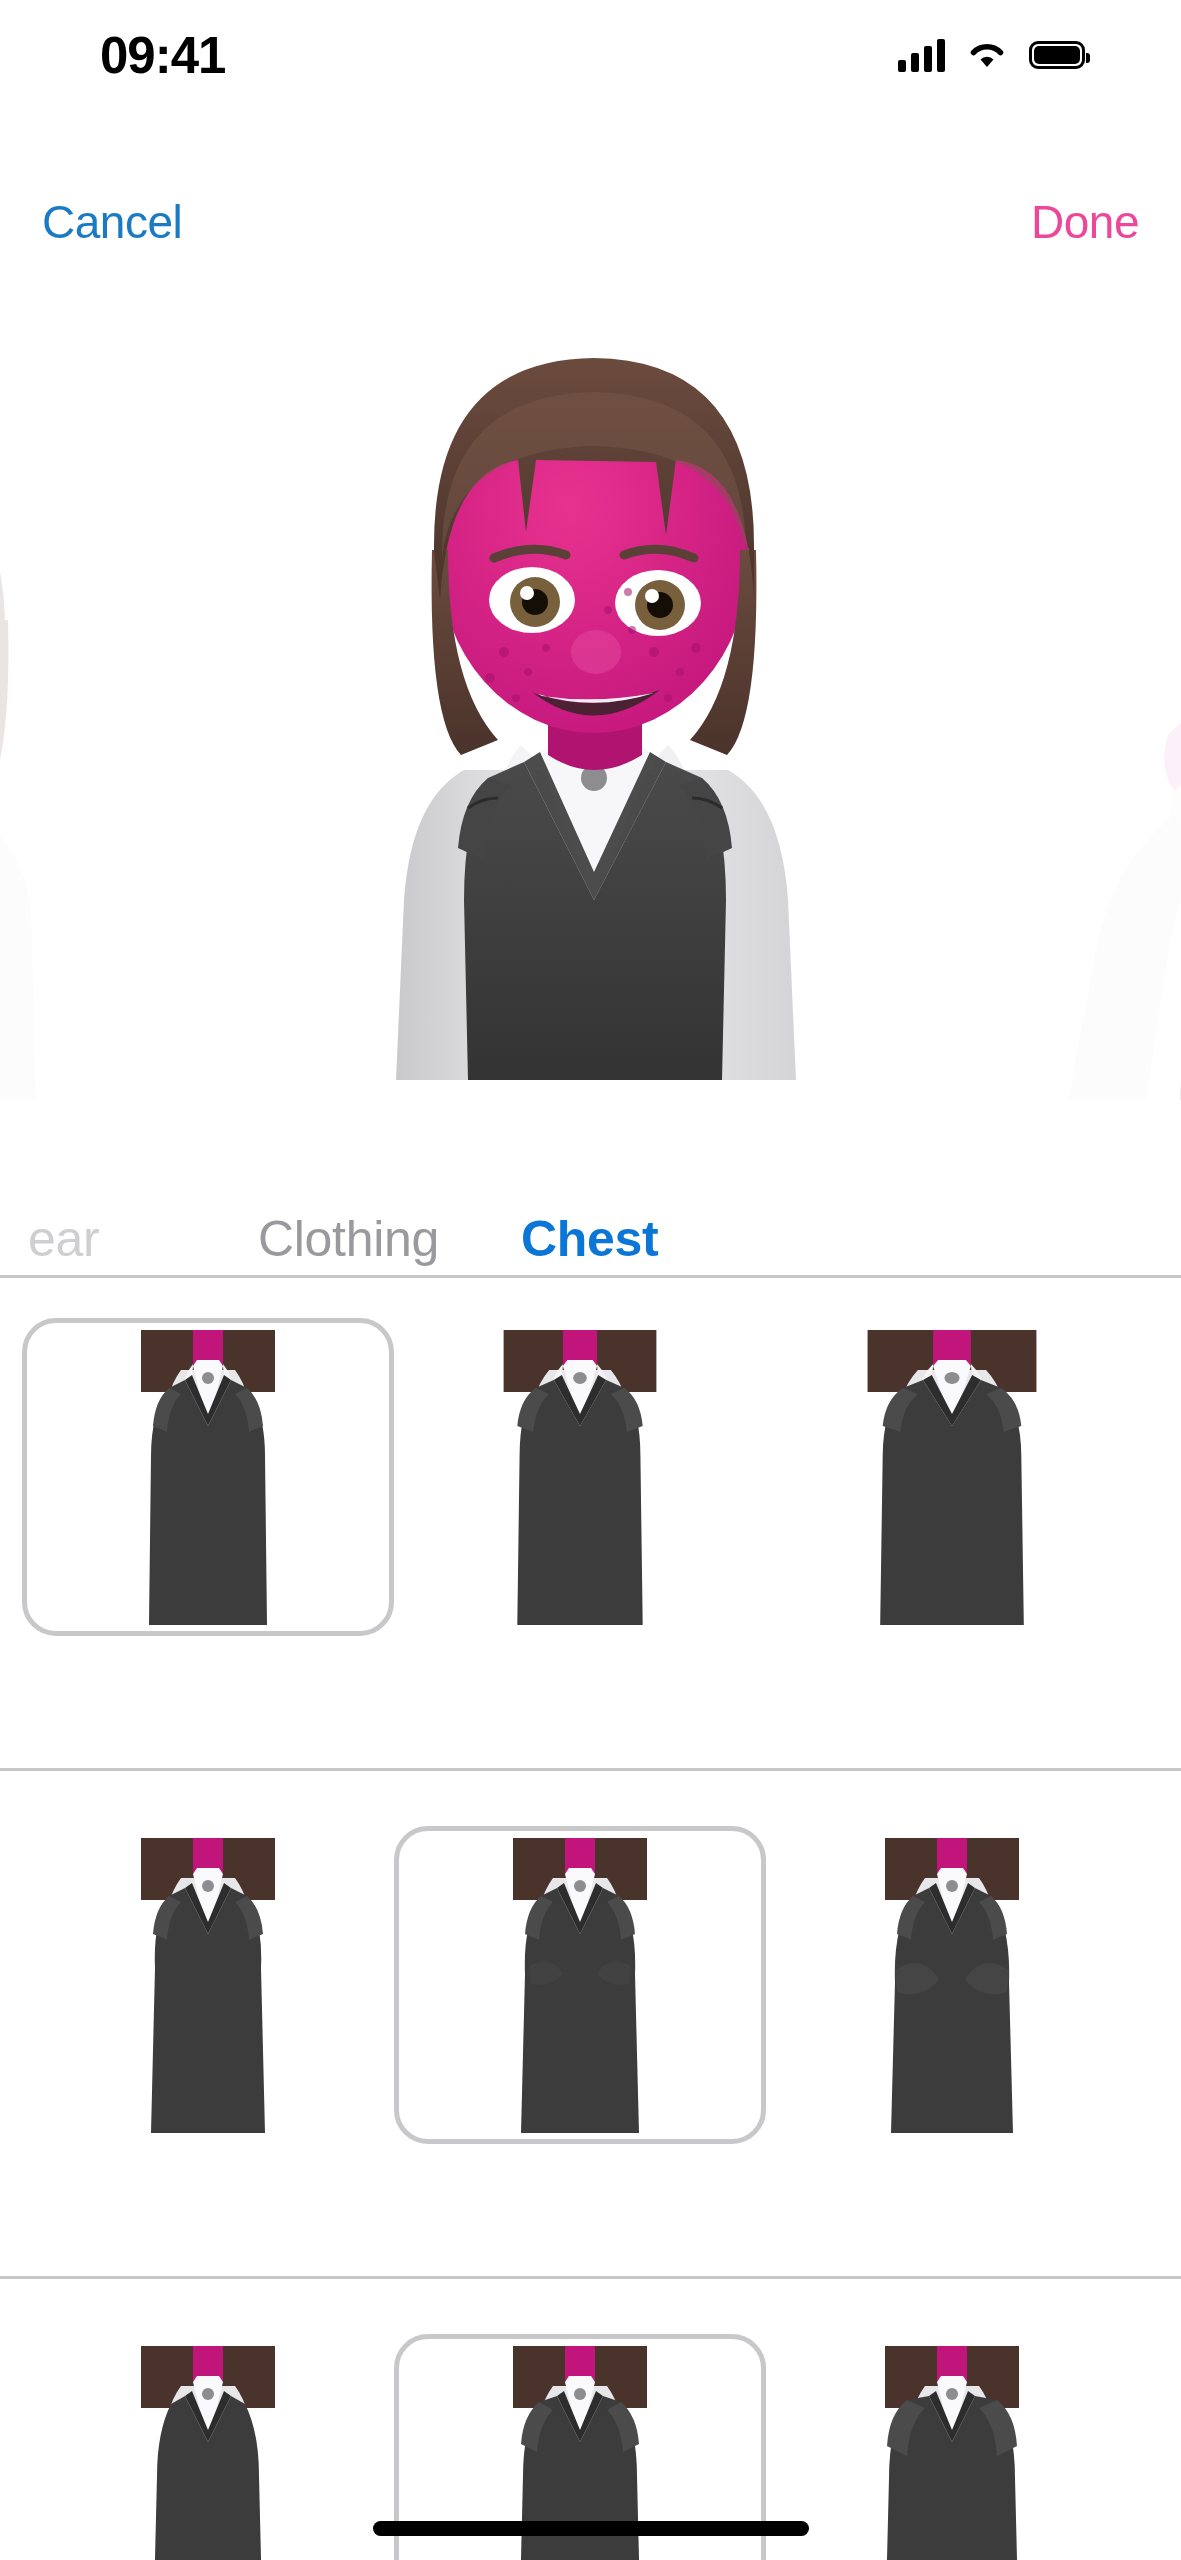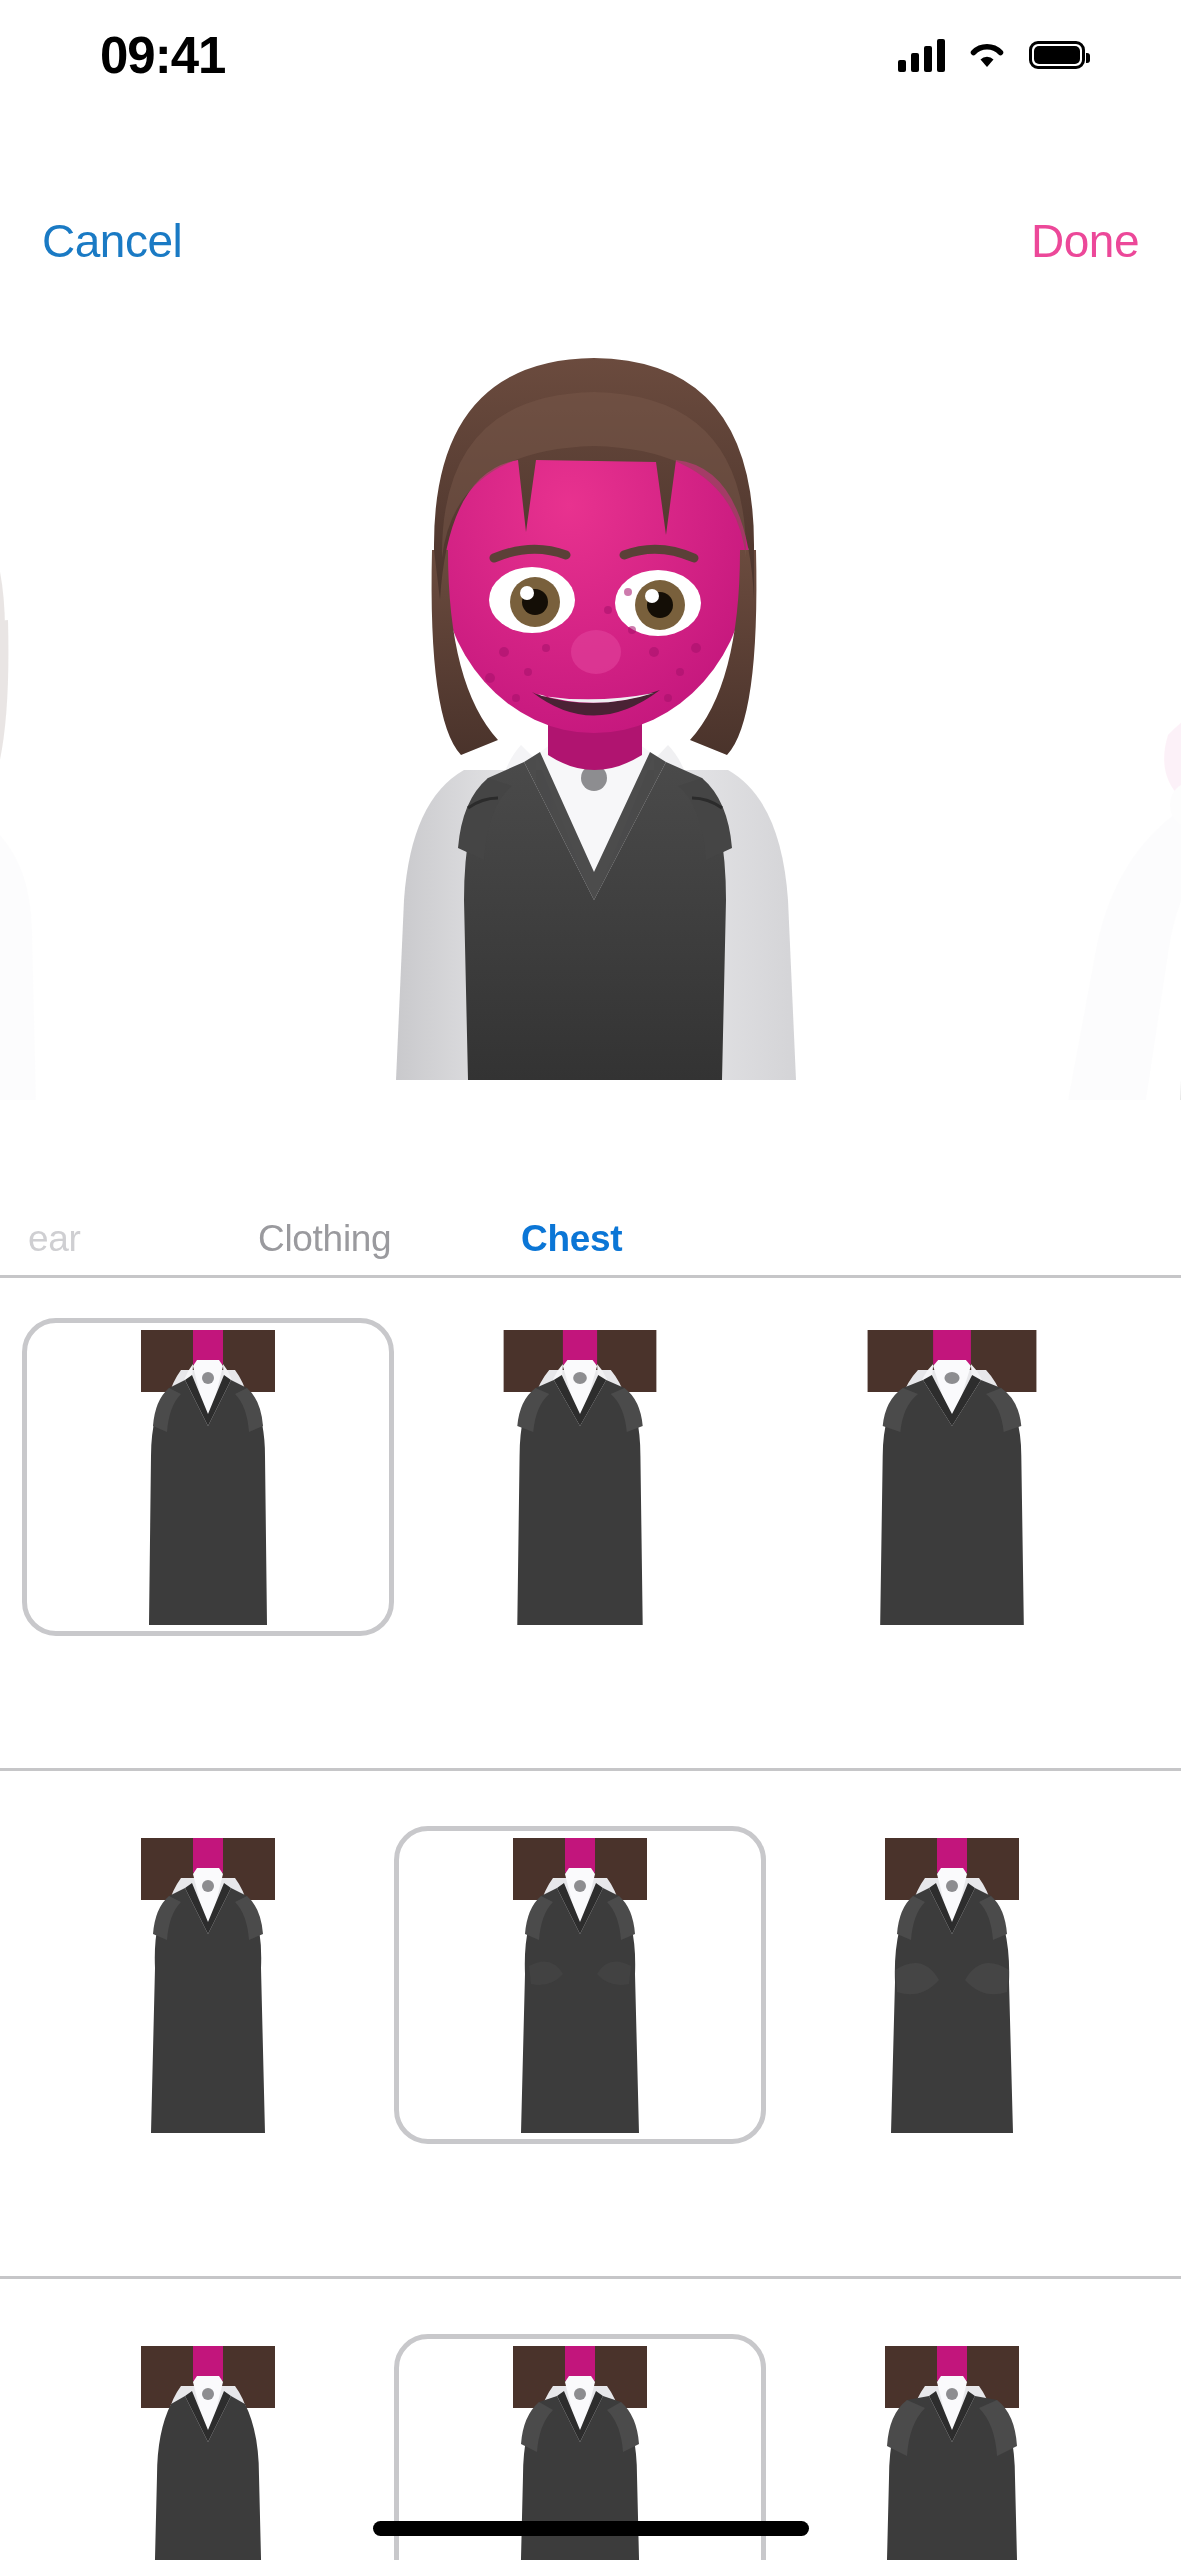--- a/index.html
+++ b/index.html
@@ -35,21 +35,21 @@
     position:relative; padding:2px;
   }
   .batt::after{
     content:""; position:absolute; right:-8px; top:9px;
     width:4px; height:10px; background:#000; border-radius:0 3px 3px 0;
   }
   .batt span{ display:block; height:100%; background:#000; border-radius:5px; }
 
   
   #nav-bar{
-    position:absolute; top:196px; left:0; width:1181px; height:90px;
+    position:absolute; top:177px; left:0; width:1181px; height:90px;
     display:flex; align-items:center; justify-content:space-between;
     padding:0 42px;
   }
   #cancel-button{
     font-size:46px; color:#1a7ac4; background:none; border:none;
     font-family:inherit; cursor:pointer; letter-spacing:-.5px;
   }
   #done-button{
     font-size:46px; color:#ec4899; background:none; border:none;
     font-family:inherit; cursor:default; letter-spacing:-.5px;
@@ -66,21 +66,21 @@
   .avatar-slot.left{ left:-400px; top:40px; }
   .avatar-slot.right{ left:1050px; top:40px; }
 
   
   #tab-strip{
     position:absolute; top:1180px; left:0; width:1181px; height:98px;
     display:flex; align-items:center; border-bottom:3px solid #c6c6c8;
   }
   .tab{
     background:none; border:none; font-family:inherit;
-    font-size:37px; cursor:pointer; letter-spacing:-.3px;
+    font-size:50px; cursor:pointer; letter-spacing:-.3px;
     padding:0; white-space:nowrap;margin-top:23px;
   }
   .tab.cut{ color:#cfcfd2; position:absolute; left:28px; }
   .tab.inactive{ color:#9a9a9e; position:absolute; left:258px; }
   .tab.active{ color:#0b76d6; font-weight:700; position:absolute; left:521px; }
 
   
   .option-section{ position:absolute; left:0; width:1181px; }
   .section-title{
     font-size:43px; font-weight:700; color:#000;

